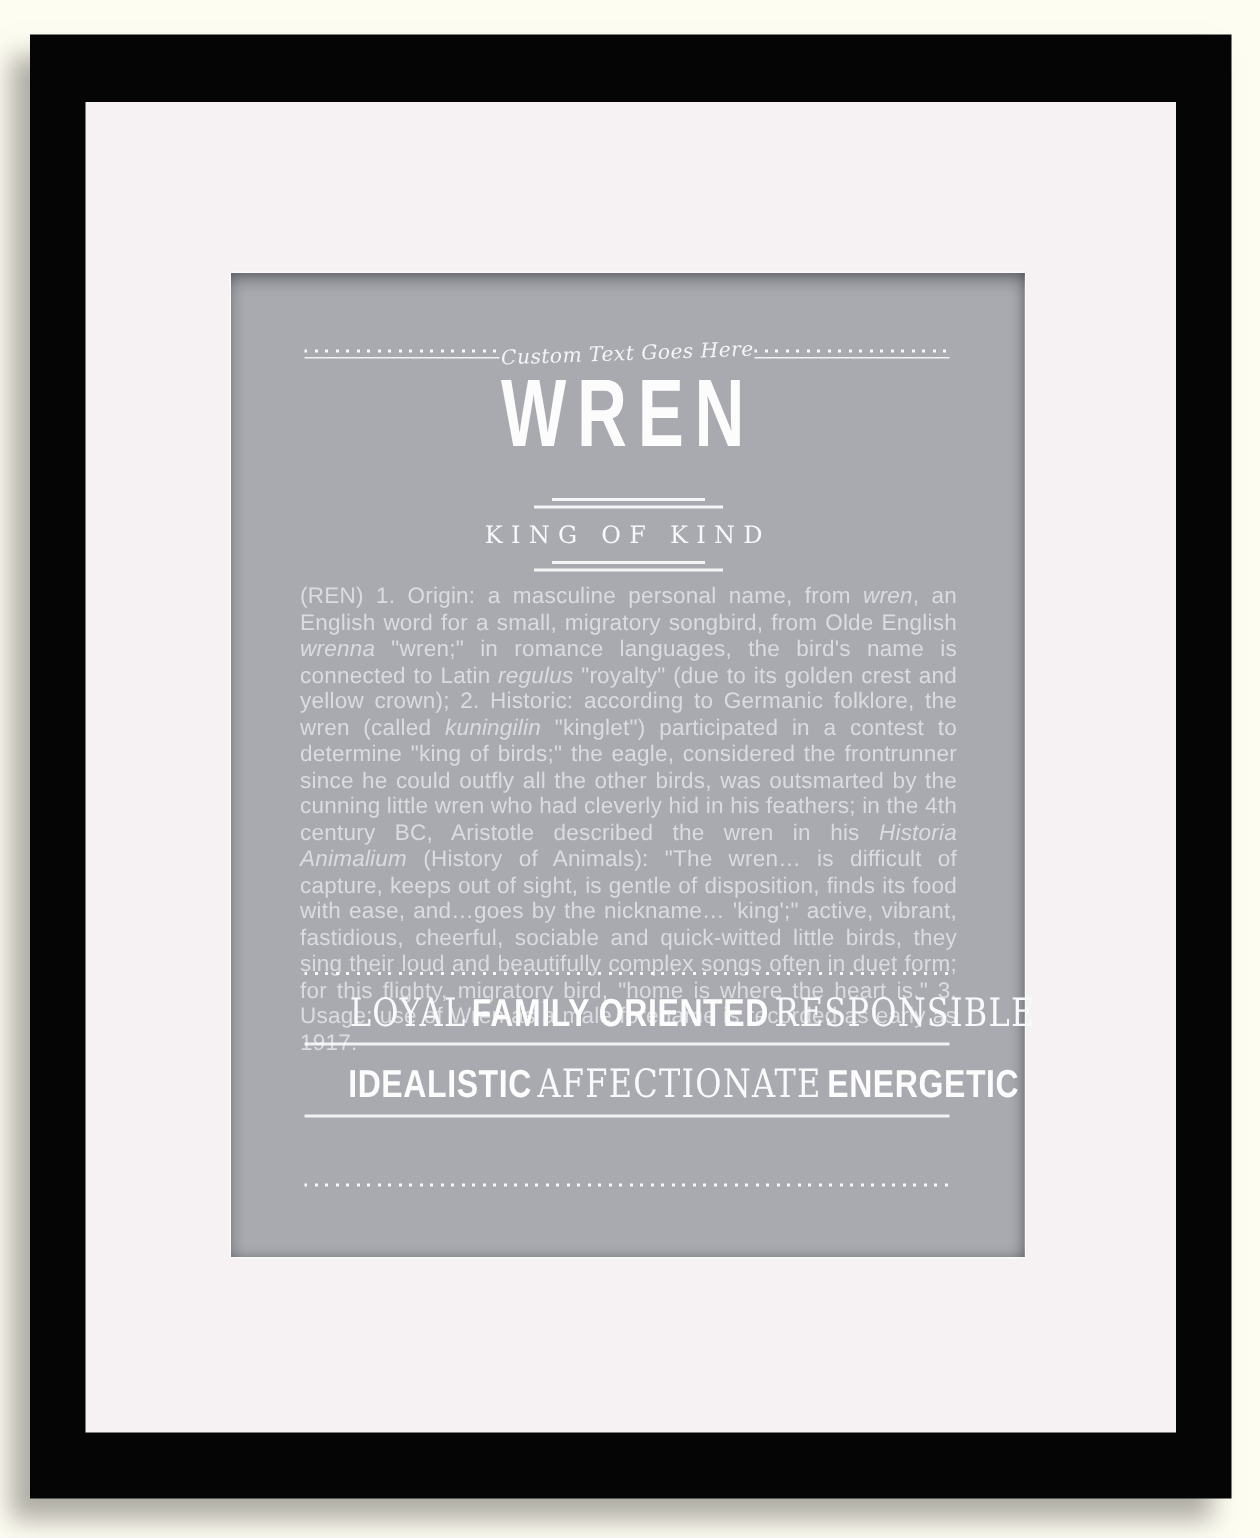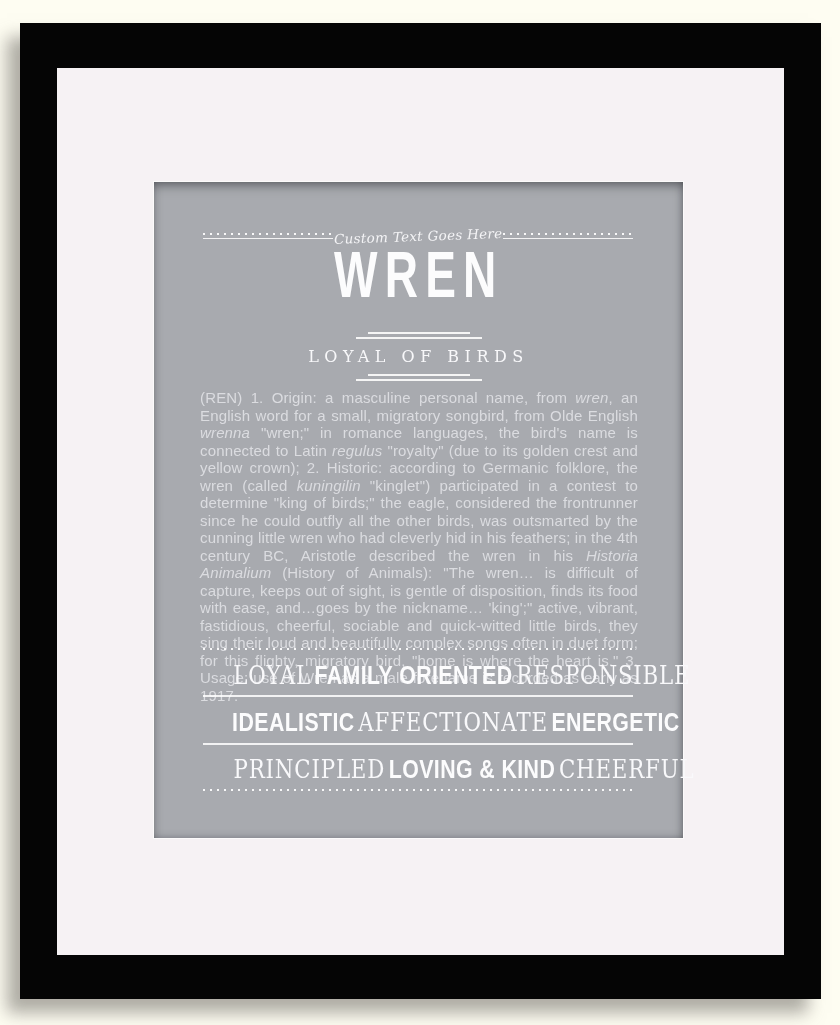--- a/index.html
+++ b/index.html
@@ -160,21 +160,21 @@
       <div class="center-line name-title">
         <span class="squeeze">WREN</span>
       </div>
 
       <div class="divider divider-1">
         <div class="bar short"></div>
         <div class="bar long"></div>
       </div>
 
       <div class="center-line subtitle-line">
-        <span class="squeeze">LOYAL OF BIRDS</span>
+        <span class="squeeze">KING OF KIND</span>
       </div>
 
       <div class="divider divider-2">
         <div class="bar short"></div>
         <div class="bar long"></div>
       </div>
 
       <div class="definition">(REN)  1. Origin:  a masculine personal name, from <i>wren</i>, an English word for a small, migratory songbird, from Olde English <i>wrenna</i> "wren;" in romance languages, the bird's name is connected to Latin <i>regulus</i> "royalty" (due to its golden crest and yellow crown);  2. Historic:  according to Germanic folklore, the wren (called <i>kuningilin</i> "kinglet") participated in a contest to determine "king of birds;" the eagle, considered the frontrunner since he could outfly all the other birds, was outsmarted by the cunning little wren who had cleverly hid in his feathers; in the 4th century BC, Aristotle described the wren in his <i>Historia Animalium</i> (History of Animals): "The wren… is difficult of capture, keeps out of sight, is gentle of disposition, finds its food with ease, and…goes by the nickname… 'king';" active, vibrant, fastidious, cheerful, sociable and quick-witted little birds, they sing their loud and beautifully complex songs often in duet form; for this flighty, migratory bird, "home is where the heart is."  3. Usage:  use of Wren as a male forename is recorded as early as 1917.</div>
 
       <div class="dotted-divider dotted-top"></div>
@@ -182,21 +182,18 @@
       <div class="center-line trait-row trait-row-1">
         <span class="squeeze"><span class="serif">LOYAL</span> <span class="sans">FAMILY ORIENTED</span> <span class="serif">RESPONSIBLE</span></span>
       </div>
       <div class="trait-rule trait-rule-1"></div>
 
       <div class="center-line trait-row trait-row-2">
         <span class="squeeze"><span class="sans">IDEALISTIC</span> <span class="serif">AFFECTIONATE</span> <span class="sans">ENERGETIC</span></span>
       </div>
       <div class="trait-rule trait-rule-2"></div>
 
-      <div class="center-line trait-row trait-row-3">
-        <span class="squeeze"><span class="serif">PRINCIPLED</span> <span class="sans">LOVING &amp; KIND</span> <span class="serif">CHEERFUL</span></span>
-      </div>
 
       <div class="dotted-divider dotted-bottom"></div>
 
     </div>
   </div>
 </div>
 
 </body></html>

